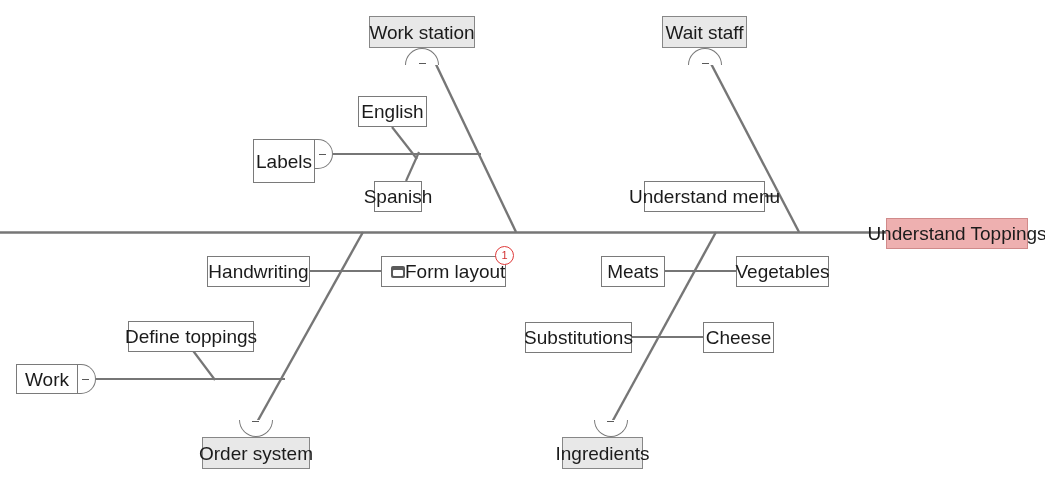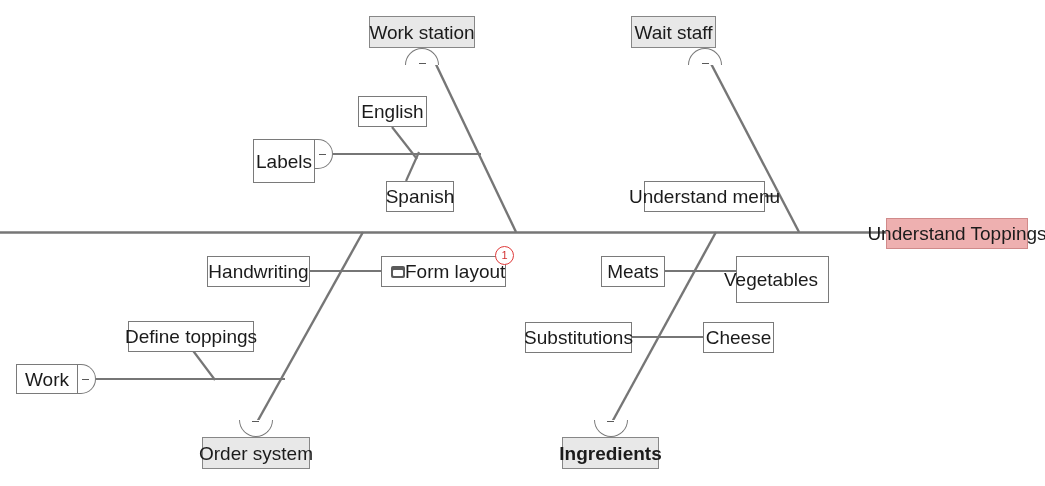--- a/index.html
+++ b/index.html
@@ -162,35 +162,35 @@
     </g>
   </svg>
 
   <div class="node gray" style="left:369px; top:16px; width:106px; height:32px;">
     <span>Work station</span>
   </div>
   <div class="handle bottom" style="left:405px; top:48px;">
     <span class="dash"></span>
   </div>
 
-  <div class="node gray" style="left:631px; top:16px; width:85px; height:32px;">
+  <div class="node gray" style="left:662px; top:16px; width:85px; height:32px;">
     <span>Wait staff</span>
   </div>
   <div class="handle bottom" style="left:688px; top:48px;">
     <span class="dash"></span>
   </div>
 
   <div class="node gray" style="left:202px; top:437px; width:108px; height:32px;">
     <span>Order system</span>
   </div>
   <div class="handle bottom" style="left:239px; top:420px; transform:rotate(180deg);">
     <span class="dash"></span>
   </div>
 
-  <div class="node gray" style="left:562px; top:437px; width:97px; height:32px;font-weight:bold;">
+  <div class="node gray" style="left:562px; top:437px; width:81px; height:32px;">
     <span>Ingredients</span>
   </div>
   <div class="handle bottom" style="left:594px; top:420px; transform:rotate(180deg);">
     <span class="dash"></span>
   </div>
 
   <div class="node root" style="left:886px; top:218px; width:142px; height:31px;">
     <span>Understand Toppings</span>
   </div>
 
@@ -198,21 +198,21 @@
     <span>Labels</span>
   </div>
   <div class="handle right" style="left:315px; top:139px;">
     <span class="dash"></span>
   </div>
 
   <div class="node" style="left:358px; top:96px; width:69px; height:31px;">
     <span>English</span>
   </div>
 
-  <div class="node" style="left:386px; top:181px; width:68px; height:31px;">
+  <div class="node" style="left:374px; top:181px; width:48px; height:31px;">
     <span>Spanish</span>
   </div>
 
   <div class="node" style="left:644px; top:181px; width:121px; height:31px;align-items:center;">
     <span>Understand menu</span>
   </div>
 
   <div class="node" style="left:207px; top:256px; width:103px; height:31px;">
     <span>Handwriting</span>
   </div>
@@ -233,21 +233,21 @@
     <span>Work</span>
   </div>
   <div class="handle right" style="left:78px; top:364px;">
     <span class="dash"></span>
   </div>
 
   <div class="node" style="left:601px; top:256px; width:64px; height:31px;">
     <span>Meats</span>
   </div>
 
-  <div class="node" style="left:736px; top:256px; width:93px; height:47px;justify-content:flex-end;">
+  <div class="node" style="left:736px; top:256px; width:93px; height:31px;">
     <span>Vegetables</span>
   </div>
 
   <div class="node" style="left:525px; top:322px; width:107px; height:31px;">
     <span>Substitutions</span>
   </div>
 
   <div class="node" style="left:703px; top:322px; width:71px; height:31px;">
     <span>Cheese</span>
   </div>

